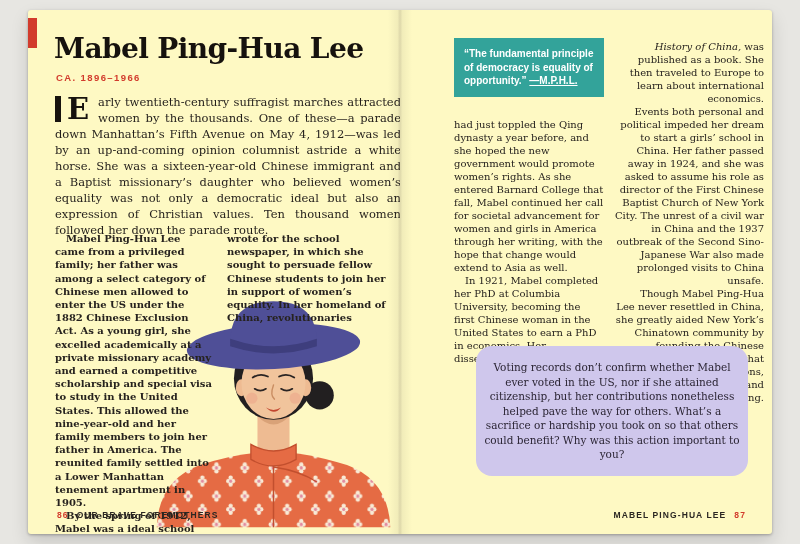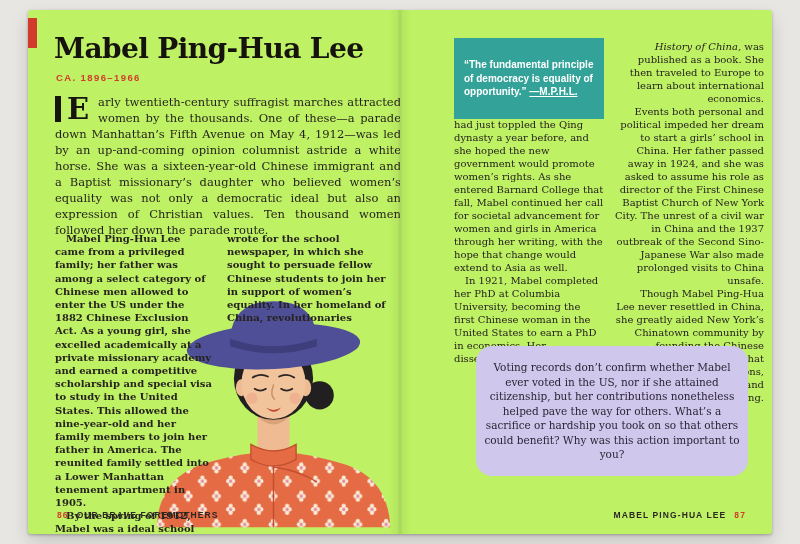--- a/index.html
+++ b/index.html
@@ -4,21 +4,21 @@
 <style>
   * { box-sizing: border-box; }
   html,body { margin:0; padding:0; }
   .scene {
     position:relative; width:800px; height:544px;
     background:#e7e6e2; overflow:hidden;
     font-family:"DejaVu Serif", serif; color:#26221e;
   }
   .spread {
     position:absolute; left:28px; top:10px; width:744px; height:524px;
-    background:#bef264; border-radius:3px; display:flex;
+    background:#fef9c3; border-radius:3px; display:flex;
     box-shadow:0 1px 3px rgba(0,0,0,.28), 0 8px 18px rgba(0,0,0,.14);
   }
   .page { position:relative; width:372px; height:100%; overflow:hidden; }
   .spine {
     position:absolute; left:360px; top:0; width:24px; height:100%; z-index:6; pointer-events:none;
     background:linear-gradient(90deg, rgba(0,0,0,0) 0%, rgba(0,0,0,.05) 40%,
       rgba(90,80,70,.20) 50%, rgba(0,0,0,.05) 60%, rgba(0,0,0,0) 100%);
   }
   
   .chapter-tab { position:absolute; left:0; top:8px; width:9px; height:30px; background:#d23b2c; }
@@ -52,21 +52,21 @@
     font-family:"Liberation Sans", sans-serif; font-weight:700;
     font-size:8.5px; letter-spacing:1.1px; color:#2b2722; white-space:nowrap;
   }
   .footer-left { left:29px; }
   .footer-right { right:26px; }
   .pagenum { color:#d23b2c; }
   .footer-left .pagenum { margin-right:8px; }
   .footer-right .pagenum { margin-left:8px; }
   
   .quote-box {
-    position:absolute; left:54px; top:28px; width:150px; padding:20px 10px;
+    position:absolute; left:54px; top:28px; width:150px; padding:9px 10px;
     background:#33a39a; color:#ffffff;
     font-family:"Liberation Sans", sans-serif; font-weight:700;
     font-size:10px; line-height:13.5px;
   }
   .attrib { text-decoration:underline; }
   .rcol1 { position:absolute; left:54px; top:108px; width:150px; }
   .rcol2 { position:absolute; left:212px; top:30px; width:152px;text-align:right; }
   .rcol p { font-size:10px; line-height:13px; }
   .ital { font-style:italic; }
   .callout {

